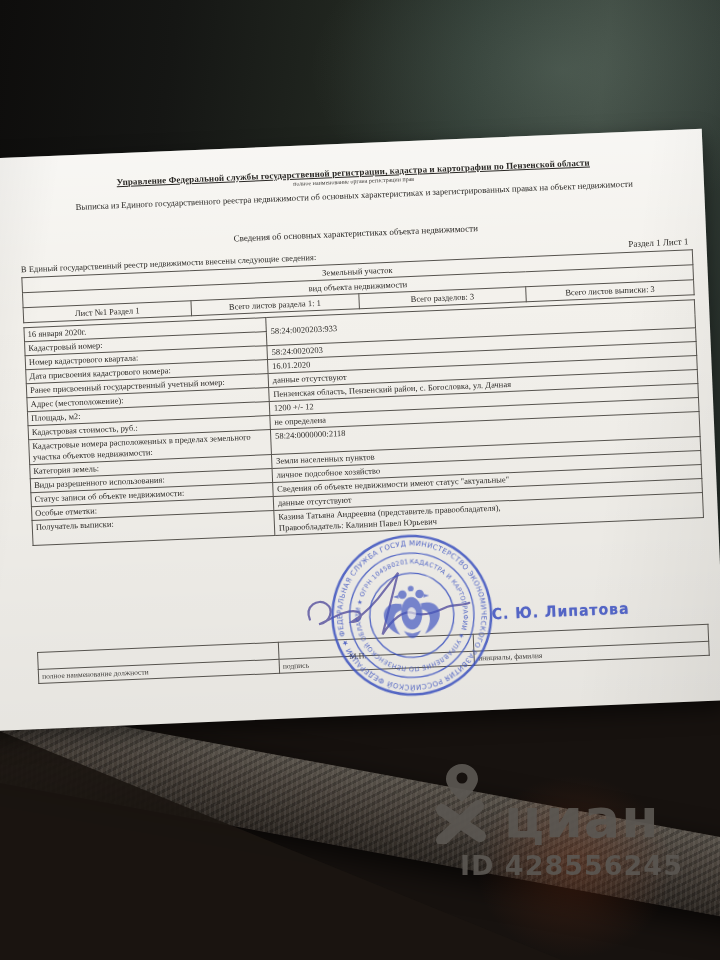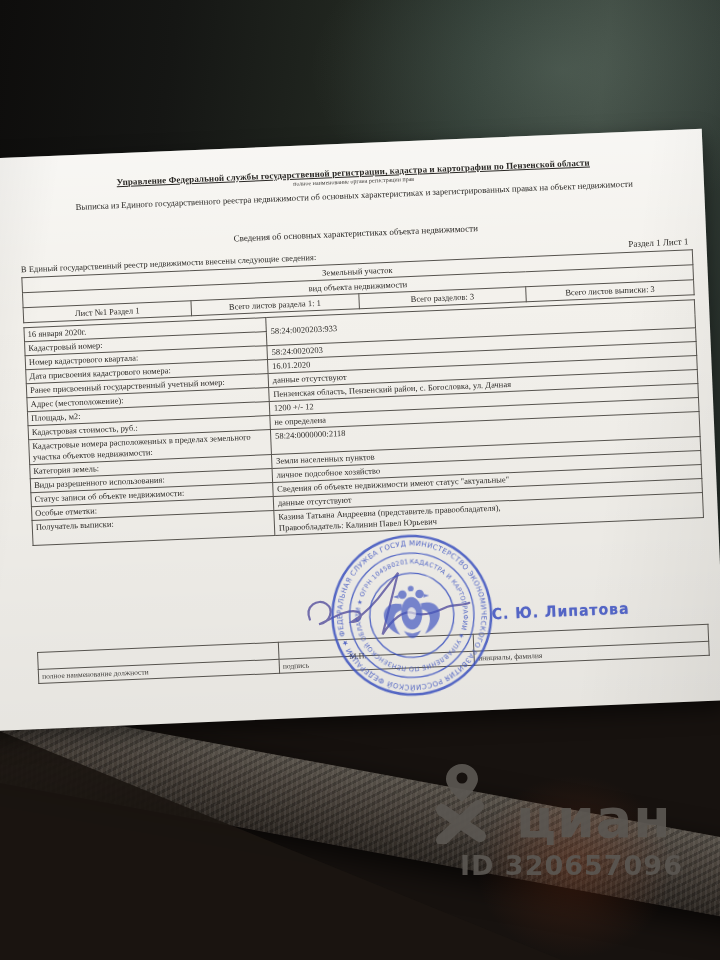--- a/index.html
+++ b/index.html
@@ -54,21 +54,21 @@
   .mp-mark{position:absolute;left:368px;top:508px;font-size:8px;color:#3a3835;}
   
   .signature-svg{position:absolute;left:322px;top:428px;width:180px;height:80px;opacity:.85;}
   .stamp-svg{position:absolute;left:346px;top:388px;width:172px;height:172px;opacity:.88;}
   .name-stamp{position:absolute;left:512px;top:468px;font-family:"DejaVu Sans",sans-serif;
     font-weight:bold;font-size:14px;letter-spacing:1px;color:#3a4fc0;white-space:nowrap;
     transform:scaleY(1.08);text-shadow:0 0 1px rgba(58,79,192,0.65);opacity:.85;}
   
   .wm{position:absolute;left:430px;top:762px;width:260px;color:#5b5752;opacity:.92;
       font-family:"DejaVu Sans",sans-serif;}
-  .wm-row{display:flex;align-items:flex-end;gap:22px;}
+  .wm-row{display:flex;align-items:flex-end;gap:10px;}
   .wm-brand{font-size:54px;font-weight:bold;line-height:.92;letter-spacing:1px;}
   .wm-id{margin-top:6px;margin-left:30px;font-size:27px;font-weight:bold;letter-spacing:1px;}
 </style>
 </head>
 <body>
 
 <div class="photo">
   <div class="bg-top"></div>
   <div class="bg-bottom"></div>
   <div class="bg-band"></div>
@@ -235,15 +235,15 @@
           <path d="M32 2 C41 2 48 9 48 17 C48 26 36 36 32 40 C28 36 16 26 16 17 C16 9 23 2 32 2 Z"></path>
           <circle cx="32" cy="16" r="5.5" fill="#17120f"></circle>
         </g>
         <g stroke="#5b5752" stroke-width="12" stroke-linecap="round">
           <path d="M12 48 L50 74" fill="none"></path>
           <path d="M48 44 L12 78" fill="none"></path>
         </g>
       </svg>
       <div class="wm-brand">циан</div>
     </div>
-    <div class="wm-id">ID 320657096</div>
+    <div class="wm-id">ID 428556245</div>
   </div>
 </div>
 
 </body></html>

